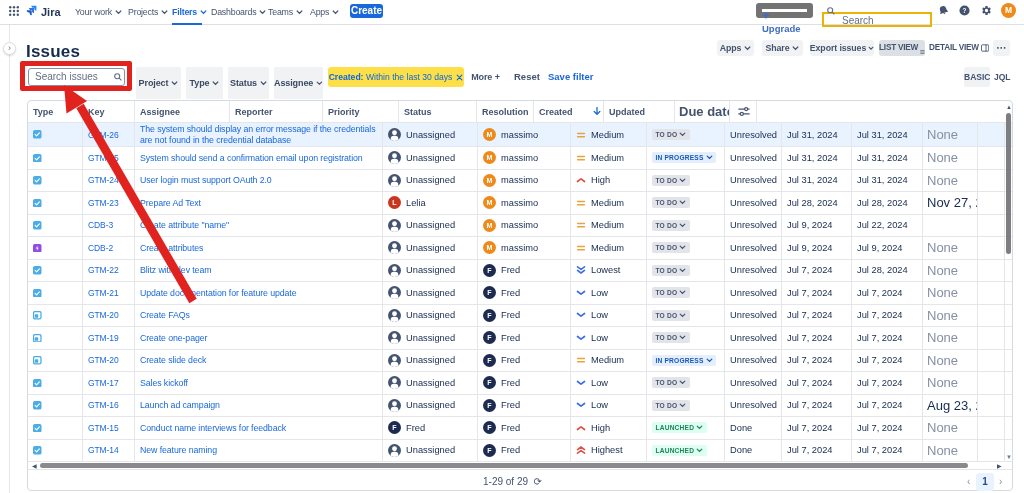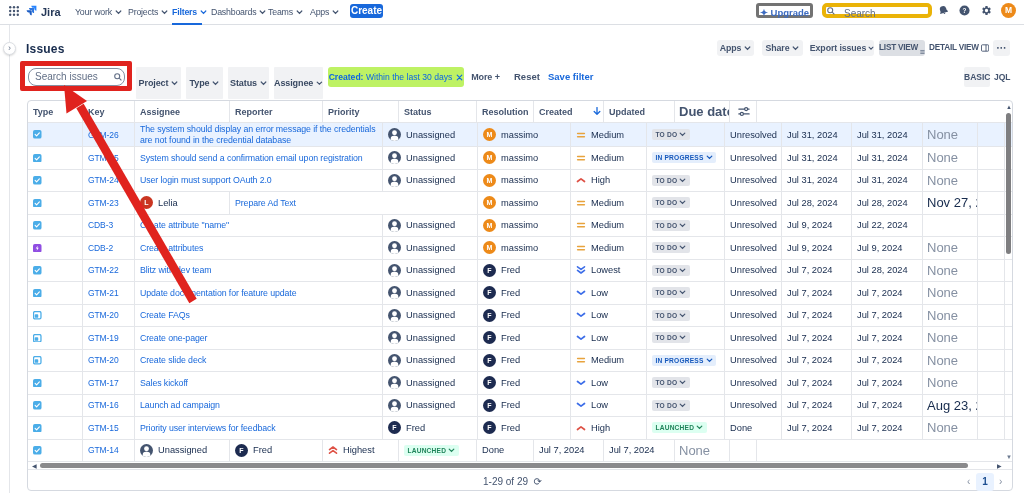--- a/index.html
+++ b/index.html
@@ -3,29 +3,29 @@
 <meta charset="utf-8">
 <style>
 * { margin:0; padding:0; box-sizing:border-box; }
 html,body { width:1024px; height:493px; background:#fff; font-family:"Liberation Sans", sans-serif; overflow:hidden; position:relative; }
 .abs { position:absolute; }
 
 
 #topnav { position:absolute; left:0; top:0; width:1024px; height:25px; background:#fff; border-bottom:1px solid #DCDFE4; }
 .navitem { position:absolute; top:5px; height:14px; line-height:14px; display:inline-flex; align-items:center; font-size:8.8px; letter-spacing:-0.2px; color:#44546F; font-weight:500; white-space:nowrap; }
 #create-btn { position:absolute; left:350px; top:4px; width:33px; height:14px; background:#1868DB; color:#fff; font-size:10px; font-weight:700; border-radius:3px; text-align:center; line-height:14px; }
-#upgrade-btn { position:absolute; left:756px; top:3px; width:57px; height:15px; border:3px solid #737373; border-radius:3px; color:#3D6CC2; font-size:9.5px; font-weight:600; text-align:center; line-height:13px; }
-#nav-search { position:absolute; left:822px; top:3px; width:110px; height:15px; border:4px solid #eab308; border-radius:5px; font-size:10px; color:#626F86; line-height:13px; padding-left:18px; }
-
-#issues-h { position:absolute; left:26px; top:42px; font-size:12px; font-weight:700; color:#172B4D; letter-spacing:0.2px; }
+#upgrade-btn { position:absolute; left:756px; top:3px; width:57px; height:15px; border:6px solid #737373; border-radius:3px; color:#3D6CC2; font-size:9.5px; font-weight:600; text-align:left; line-height:13px; }
+#nav-search { position:absolute; left:822px; top:12px; width:110px; height:15px; border:2px solid #eab308; border-radius:0; font-size:10px; color:#626F86; line-height:13px; padding-left:18px; }
+
+#issues-h { position:absolute; left:26px; top:42px; font-size:17px; font-weight:700; color:#172B4D; letter-spacing:0.2px; }
 .gbtn { position:absolute; top:40px; height:16px; background:#F1F2F4; border-radius:3px; color:#44546F; font-size:8.8px; letter-spacing:-0.1px; font-weight:600; text-align:center; line-height:16px; white-space:nowrap; overflow:hidden; }
 
-#f-search { position:absolute; left:28px; top:68px; width:97px; height:18px; border:1px solid #8590A2; border-radius:8px; background:#fff; font-size:10px; color:#626F86; line-height:16px; padding-left:6px; }
+#f-search { position:absolute; left:28px; top:68px; width:97px; height:18px; border:1px solid #8590A2; border-radius:3px; background:#fff; font-size:10px; color:#626F86; line-height:16px; padding-left:6px; }
 .fbtn { position:absolute; top:67px; height:32px; background:#F1F2F4; border-radius:1px; color:#3A4A63; font-size:9px; letter-spacing:-0.1px; font-weight:600; text-align:center; line-height:20px; white-space:nowrap; overflow:hidden; }
-#chip-created { position:absolute; left:328px; top:67px; width:136px; height:20px; background:#bef264; border-radius:3px; color:#0C66E4; font-size:8.6px; line-height:20px; white-space:nowrap; overflow:hidden; }
+#chip-created { position:absolute; left:328px; top:67px; width:136px; height:20px; background:#fde047; border-radius:3px; color:#0C66E4; font-size:8.6px; line-height:20px; white-space:nowrap; overflow:hidden; }
 .txtbtn { position:absolute; top:67px; height:20px; font-size:9.5px; font-weight:600; line-height:20px; white-space:nowrap; }
 
 
 #card { position:absolute; left:27px; top:100px; width:986px; height:391px; border:1px solid #D5D9E0; border-radius:4px; background:#fff; }
 .trow { position:relative; display:flex; border-bottom:1px solid #E4E6EA; }
 .trow.h { height:22px; }
 .trow.r1 { height:24px; background:#E9F2FF; }
 .trow.r { height:22.5px; }
 .c { flex:none; border-right:1px solid #E4E6EA; display:flex; align-items:center; padding-left:5px; overflow:hidden; font-size:9.3px; color:#172B4D; white-space:nowrap; }
 .c:last-child { border-right:none; }
@@ -338,25 +338,25 @@
         <div class="c w11"></div>
       </div>
       <div class="trow r">
         <div class="c w0">
           <svg width="8.5" height="8.5" viewBox="0 0 12 12">
             <rect width="12" height="12" rx="2.6" fill="#4BADE8"></rect>
             <path d="M3 6.2 5.1 8.3 9 4.1" stroke="#fff" stroke-width="1.6" fill="none" stroke-linecap="round" stroke-linejoin="round"></path>
           </svg>
         </div>
         <div class="c w1 key">GTM-23</div>
+        <div class="c w2 sum" style="">Prepare Ad Text</div>
         <div class="c w3">
           <span style="display:inline-flex;width:13px;height:13px;border-radius:50%;background:#CA3521;color:#fff;font-size:7px;font-weight:700;align-items:center;justify-content:center">L</span>
           <span class="avname">Lelia</span>
         </div>
-        <div class="c w2 sum" style="">Prepare Ad Text</div>
         <div class="c w4">
           <span style="display:inline-flex;width:13px;height:13px;border-radius:50%;background:#ED8A19;color:#fff;font-size:7px;font-weight:700;align-items:center;justify-content:center">M</span>
           <span class="avname">massimo</span>
         </div>
         <div class="c w5"><span class="pi">
             <svg width="10" height="10" viewBox="0 0 10 10">
               <g stroke="#E8A33D" stroke-width="1.5" stroke-linecap="round">
                 <line x1="1.6" y1="3.5" x2="8.4" y2="3.5"></line>
                 <line x1="1.6" y1="6.7" x2="8.4" y2="6.7"></line>
               </g>
@@ -796,21 +796,21 @@
         <div class="c w11"></div>
       </div>
       <div class="trow r">
         <div class="c w0">
           <svg width="8.5" height="8.5" viewBox="0 0 12 12">
             <rect width="12" height="12" rx="2.6" fill="#4BADE8"></rect>
             <path d="M3 6.2 5.1 8.3 9 4.1" stroke="#fff" stroke-width="1.6" fill="none" stroke-linecap="round" stroke-linejoin="round"></path>
           </svg>
         </div>
         <div class="c w1 key">GTM-15</div>
-        <div class="c w2 sum" style="">Priority user interviews for feedback</div>
+        <div class="c w2 sum" style="">Conduct name interviews for feedback</div>
         <div class="c w3">
           <span style="display:inline-flex;width:13px;height:13px;border-radius:50%;background:#1D2B50;color:#fff;font-size:7px;font-weight:700;align-items:center;justify-content:center">F</span>
           <span class="avname">Fred</span>
         </div>
         <div class="c w4">
           <span style="display:inline-flex;width:13px;height:13px;border-radius:50%;background:#1D2B50;color:#fff;font-size:7px;font-weight:700;align-items:center;justify-content:center">F</span>
           <span class="avname">Fred</span>
         </div>
         <div class="c w5"><span class="pi">
             <svg width="10" height="10" viewBox="0 0 10 10">
@@ -831,20 +831,21 @@
         <div class="c w11"></div>
       </div>
       <div class="trow r">
         <div class="c w0">
           <svg width="8.5" height="8.5" viewBox="0 0 12 12">
             <rect width="12" height="12" rx="2.6" fill="#4BADE8"></rect>
             <path d="M3 6.2 5.1 8.3 9 4.1" stroke="#fff" stroke-width="1.6" fill="none" stroke-linecap="round" stroke-linejoin="round"></path>
           </svg>
         </div>
         <div class="c w1 key">GTM-14</div>
+        <div class="c w2 sum" style="">New feature naming</div>
         <div class="c w3">
           <svg width="13" height="13" viewBox="0 0 14 14">
             <defs>
               <clipPath id="ac">
                 <circle cx="7" cy="7" r="7"></circle>
               </clipPath>
             </defs>
             <circle cx="7" cy="7" r="7" fill="#44546F"></circle>
             <g clip-path="url(#ac)" fill="#ffffff">
               <circle cx="7" cy="5.1" r="2.6"></circle>

